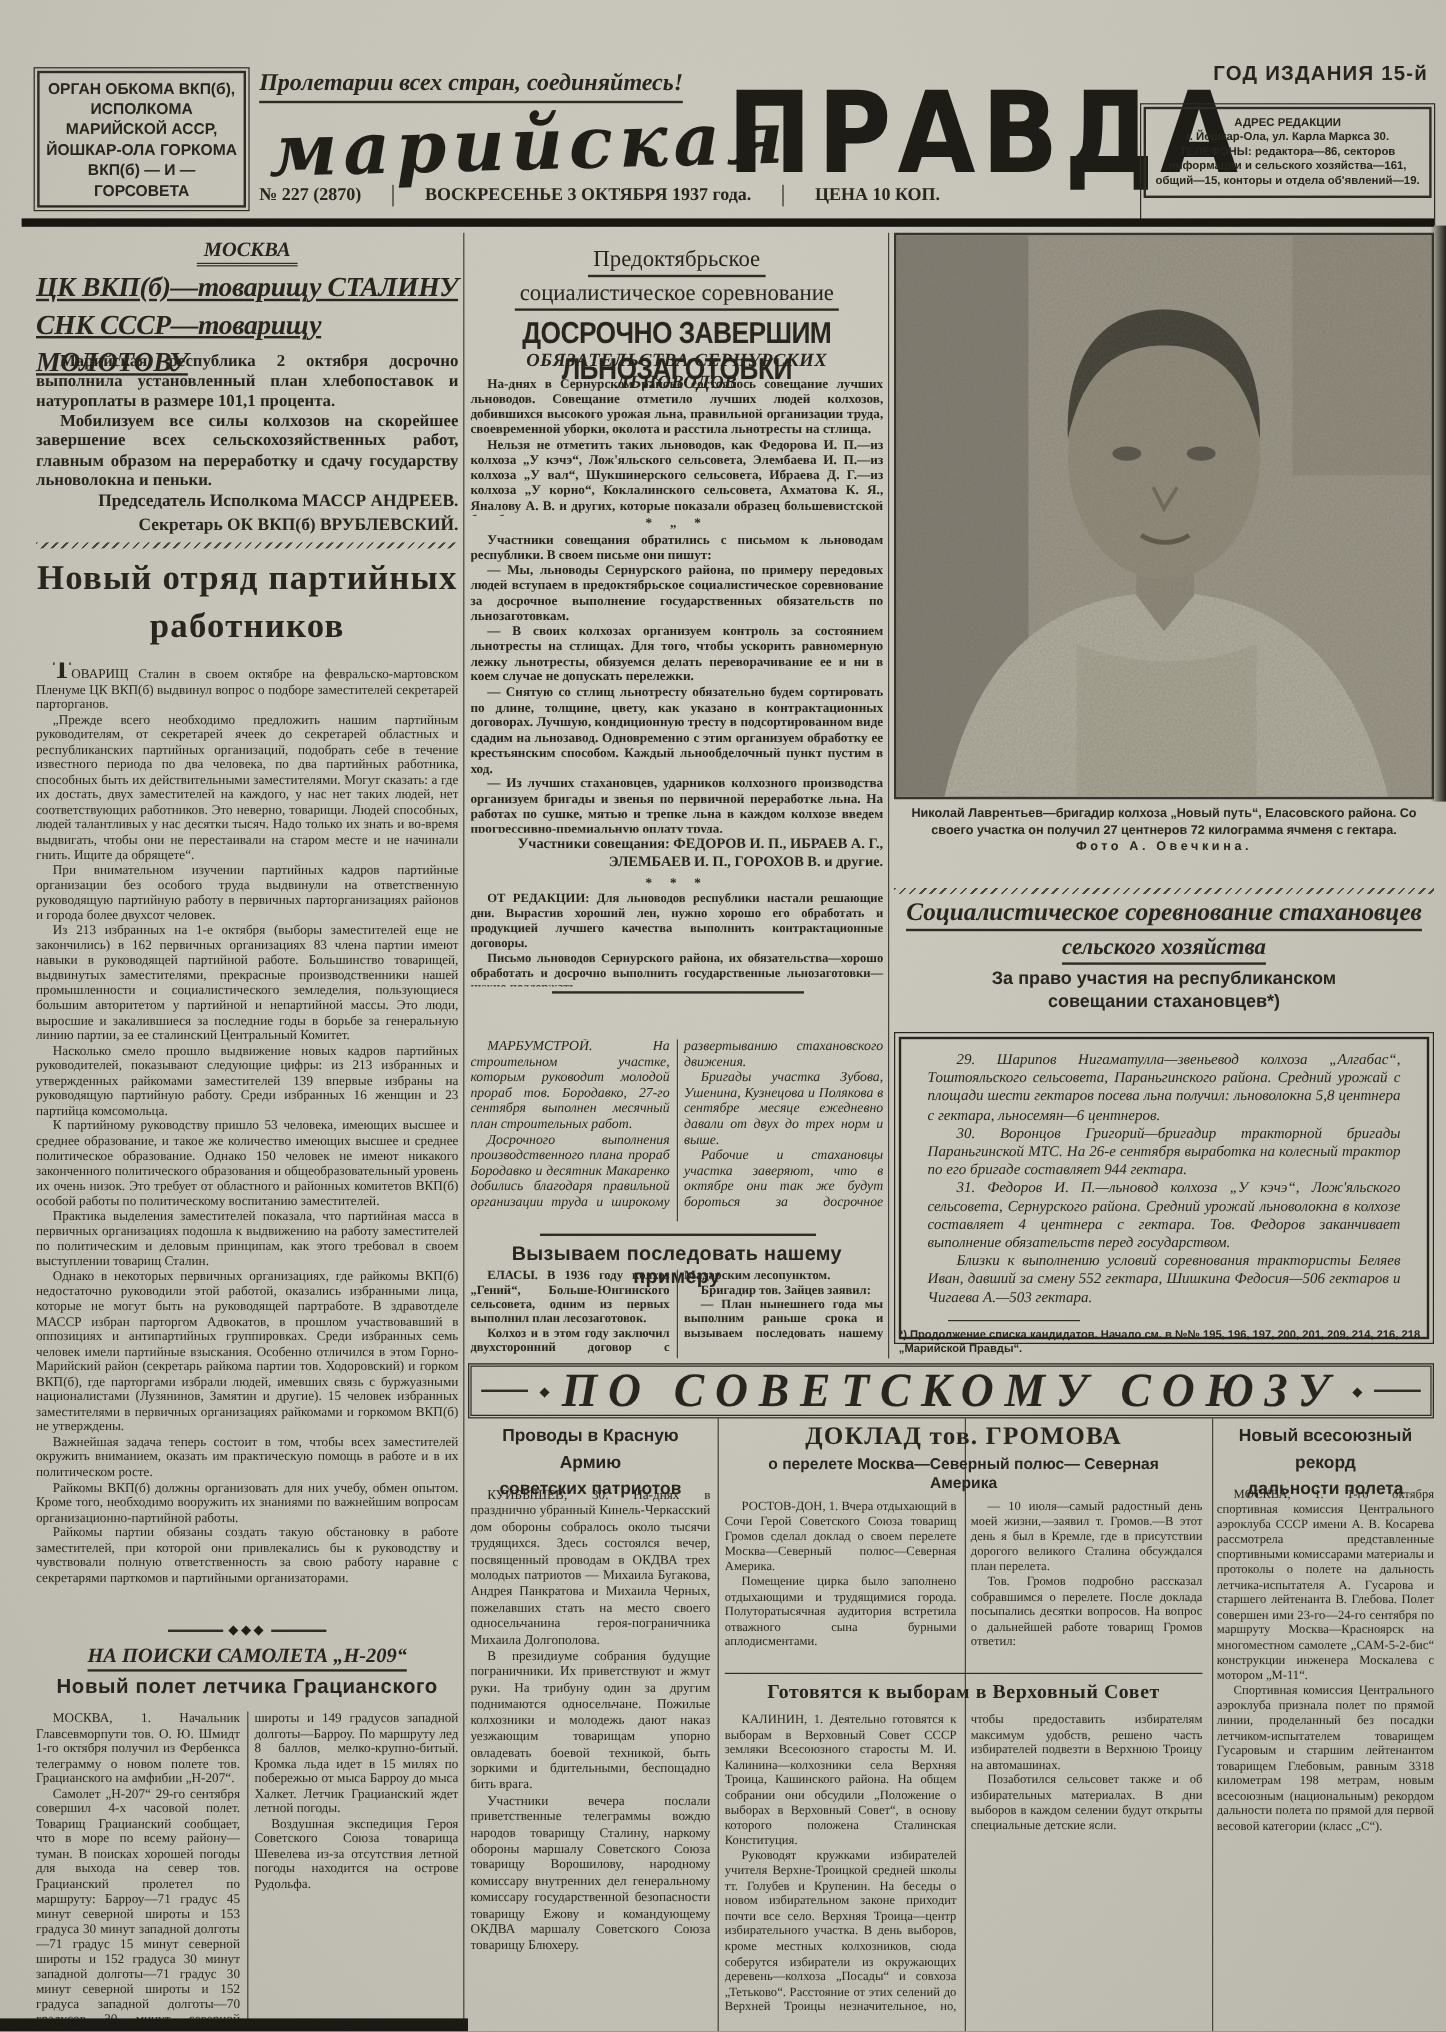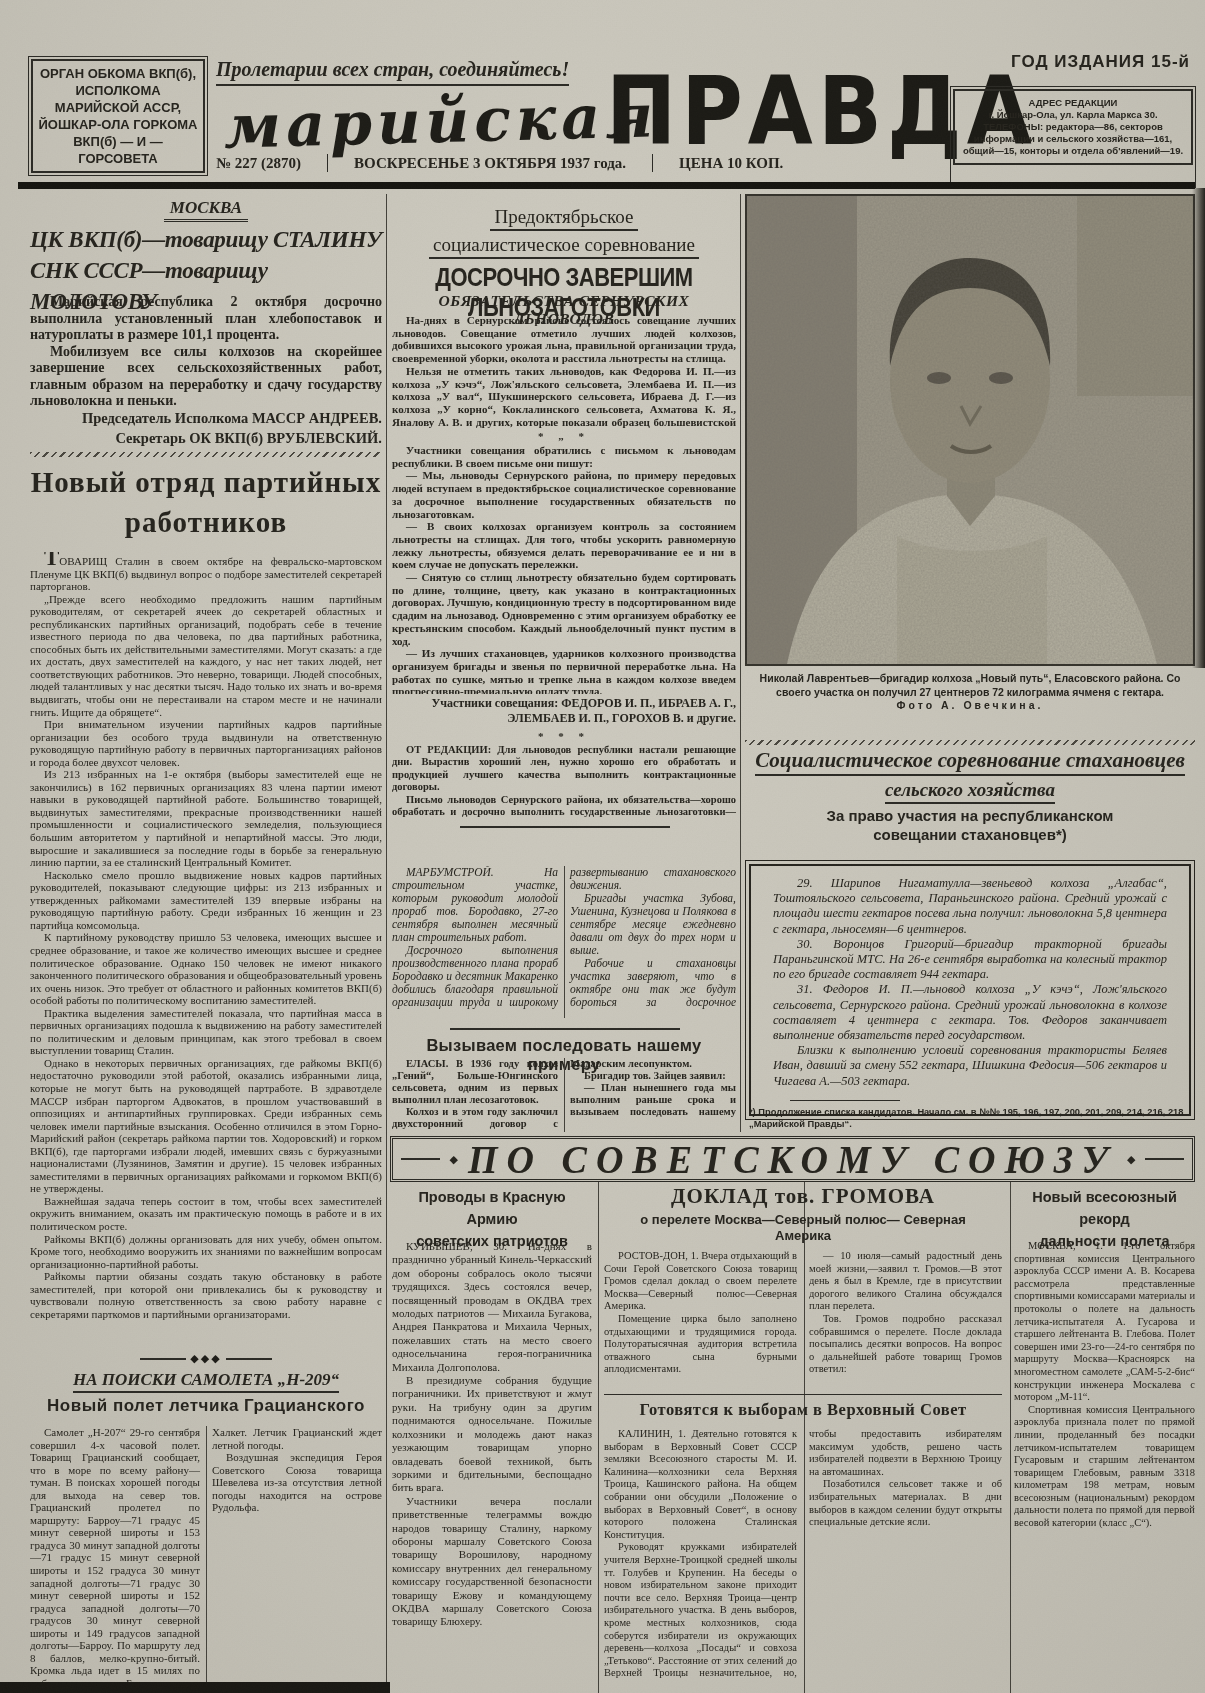--- a/index.html
+++ b/index.html
@@ -25,21 +25,21 @@
     font-weight:bold;font-size:9.5px;line-height:12px;text-align:center;}
   .dateline{display:flex;align-items:center;font-weight:bold;font-size:15px;}
   .dl-sep{width:1px;height:18px;background:#2b2a25;margin:0 26px;}
   .thick-rule{background:#15140f;}
   .vrule{width:1px;background:#43413a;}
   .hrule{height:2px;background:#2b2a25;}
   .squiggle{height:5px;background:repeating-linear-gradient(135deg,#4a473f 0 1.5px,transparent 1.5px 6px);}
   
   .tg-kicker{font-style:italic;font-weight:bold;font-size:17px;text-align:center;}
   .tg-kicker span{border-bottom:3px double #2b2a25;padding:0 6px 2px;}
-  .tg-headline{font-style:italic;font-weight:bold;font-size:23px;line-height:31px;letter-spacing:-0.3px;}
+  .tg-headline{font-style:italic;font-weight:bold;font-size:23px;line-height:31px;letter-spacing:-0.3px;text-decoration:underline;}
   .tg-body{font-weight:bold;font-size:14px;line-height:16.5px;}
   .tg-body p{text-indent:20px;}
   .tg-sigs{font-weight:bold;font-size:14.5px;line-height:20px;text-align:right;}
   .det-headline{font-weight:bold;font-size:29px;line-height:40px;text-align:center;letter-spacing:1px;}
   .small-body{font-size:11px;line-height:12.55px;}
   .dropcap::first-letter{font-size:23px;font-weight:bold;}
   .diamond-divider{text-align:center;font-size:11px;letter-spacing:2px;color:#1d1c17;}
   .diamond-divider::before,.diamond-divider::after{content:"";display:inline-block;width:46px;height:2px;background:#2b2a25;vertical-align:middle;margin:0 4px;}
   .sec-head{font-style:italic;font-weight:bold;font-size:17px;text-align:center;}
   .sec-head span{border-bottom:2px solid #2b2a25;padding-bottom:2px;}
@@ -140,20 +140,21 @@
     <p>Важнейшая задача теперь состоит в том, чтобы всех заместителей окружить вниманием, оказать им практическую помощь в работе и в их политическом росте.</p>
     <p>Райкомы ВКП(б) должны организовать для них учебу, обмен опытом. Кроме того, необходимо вооружить их знаниями по важнейшим вопросам организационно-партийной работы.</p>
     <p>Райкомы партии обязаны создать такую обстановку в работе заместителей, при которой они привлекались бы к руководству и чувствовали полную ответственность за свою работу наравне с секретарями парткомов и партийными организаторами.</p>
 
   </div>
   <div class="abs diamond-divider" style="left:30px;top:1352px;width:352px">◆◆◆</div>
 
   <div class="abs sec-head" style="left:30px;top:1370px;width:352px"><span>НА ПОИСКИ САМОЛЕТА „Н-209“</span></div>
   <div class="abs search-headline" style="left:30px;top:1396px;width:352px">Новый полет летчика Грацианского</div>
   <div class="abs small-body just two-col" style="left:30px;top:1426px;width:352px;height:264px;overflow:hidden">
+    <p>МОСКВА, 1. Начальник Главсевморпути тов. О. Ю. Шмидт 1-го октября получил из Фербенкса телеграмму о новом полете тов. Грацианского на амфибии „Н-207“.</p>
     <p>Самолет „Н-207“ 29-го сентября совершил 4-х часовой полет. Товарищ Грацианский сообщает, что в море по всему району—туман. В поисках хорошей погоды для выхода на север тов. Грацианский пролетел по маршруту: Барроу—71 градус 45 минут северной широты и 153 градуса 30 минут западной долготы—71 градус 15 минут северной широты и 152 градуса 30 минут западной долготы—71 градус 30 минут северной широты и 152 градуса западной долготы—70 градусов 30 минут северной широты и 149 градусов западной долготы—Барроу. По маршруту лед 8 баллов, мелко-крупно-битый. Кромка льда идет в 15 милях по побережью от мыса Барроу до мыса Халкет. Летчик Грацианский ждет летной погоды.</p>
     <p>Воздушная экспедиция Героя Советского Союза товарища Шевелева из-за отсутствия летной погоды находится на острове Рудольфа.</p>
   </div>
 
   <div class="abs fx-kicker" style="left:392px;top:206px;width:344px"><span>Предоктябрьское</span></div>
   <div class="abs fx-kicker" style="left:392px;top:234px;width:344px"><span>социалистическое соревнование</span></div>
   <div class="abs fx-headline" style="left:392px;top:263px;width:344px">ДОСРОЧНО ЗАВЕРШИМ ЛЬНОЗАГОТОВКИ</div>
   <div class="abs fx-subhead" style="left:392px;top:292px;width:344px">ОБЯЗАТЕЛЬСТВА СЕРНУРСКИХ ЛЬНОВОДОВ</div>
   <div class="abs bold-body just" style="left:392px;top:314px;width:344px;height:116px;overflow:hidden">
     <p>На-днях в Сернурском районе состоялось совещание лучших льноводов. Совещание отметило лучших людей колхозов, добившихся высокого урожая льна, правильной организации труда, своевременной уборки, околота и расстила льнотресты на стлища.</p>

